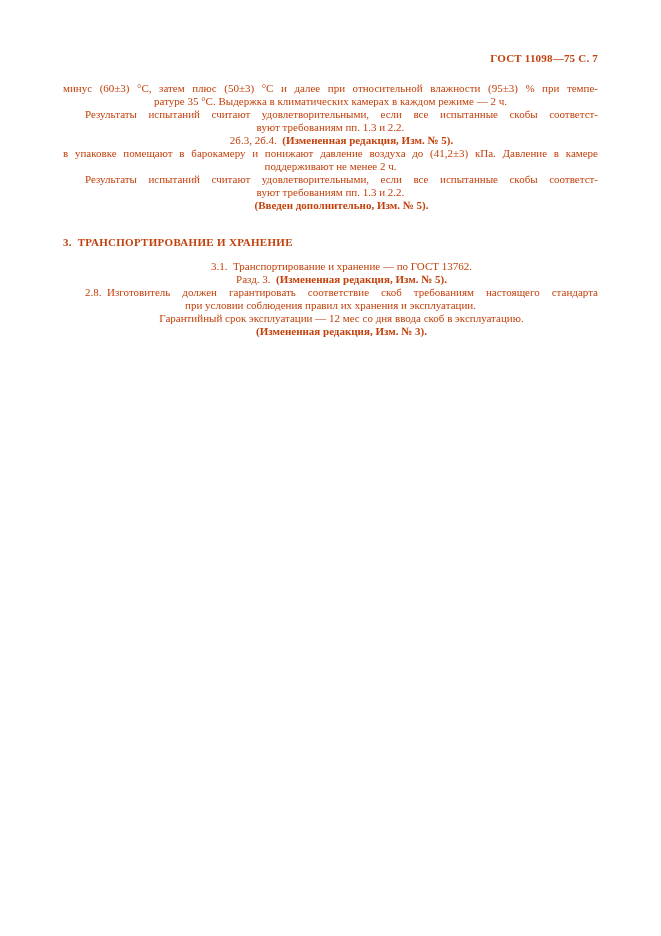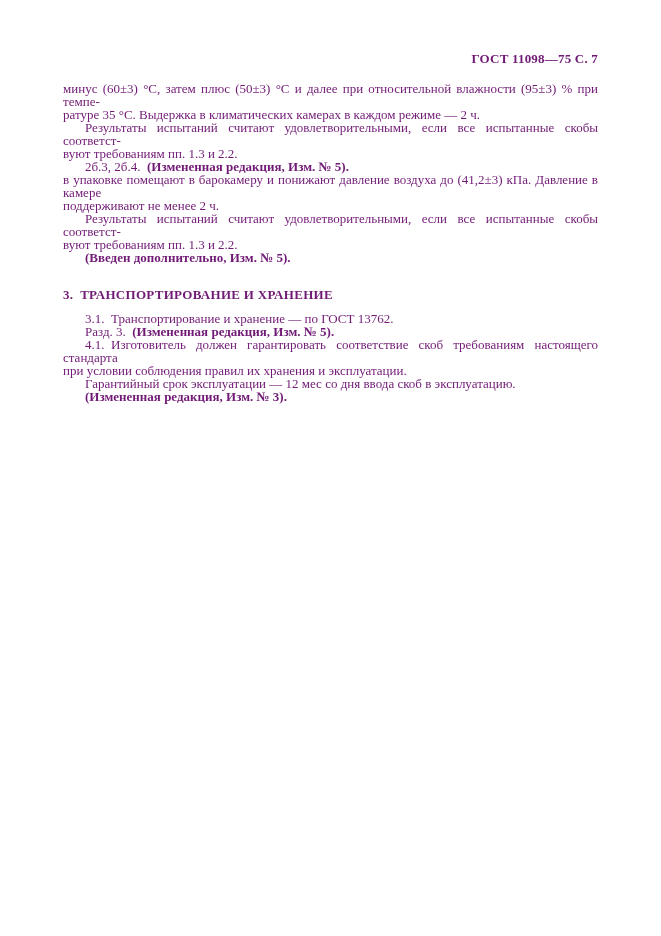--- a/index.html
+++ b/index.html
@@ -6,42 +6,43 @@
     margin: 0;
     padding: 0;
     background: #e8e8e8;
   }
   .page {
     position: relative;
     width: 661px;
     height: 936px;
     margin: 0 auto;
     background: #ffffff;
-    color: #701a75;
+    color: #c2410c;
     font-family: "Liberation Serif", "DejaVu Serif", serif;
-    font-size: 13px;
+    font-size: 11px;
     line-height: 13px;
     overflow: hidden;
     box-sizing: border-box;
   }
   .content {
     position: absolute;
     left: 63px;
     right: 63px;
     top: 52px;
   }
   .page-header {
     text-align: right;
     font-weight: bold;
     margin-bottom: 17px;
     letter-spacing: 0.2px;
     white-space: nowrap;
   }
   .doc-line {
     width: 100%;
+    text-align: center;
   }
   .doc-line.indent {
     text-indent: 22px;
   }
   .doc-line.justify {
     text-align: justify;
     text-align-last: justify;
   }
   .doc-line b {
     font-weight: bold;
@@ -66,19 +67,19 @@
         <div class="doc-line"><span>вуют требованиям пп. 1.3 и 2.2.</span></div>
         <div class="doc-line indent"><span>2б.3, 2б.4. </span><b>(Измененная редакция, Изм. № 5).</b></div>
         <div class="doc-line justify"><span>в упаковке помещают в барокамеру и понижают давление воздуха до (41,2±3) кПа. Давление в камере</span></div>
         <div class="doc-line"><span>поддерживают не менее 2 ч.</span></div>
         <div class="doc-line indent justify"><span>Результаты испытаний считают удовлетворительными, если все испытанные скобы соответст-</span></div>
         <div class="doc-line"><span>вуют требованиям пп. 1.3 и 2.2.</span></div>
         <div class="doc-line indent"><b>(Введен дополнительно, Изм. № 5).</b></div>
         <div class="doc-heading">3. ТРАНСПОРТИРОВАНИЕ И ХРАНЕНИЕ</div>
         <div class="doc-line indent"><span>3.1. Транспортирование и хранение — по ГОСТ 13762.</span></div>
         <div class="doc-line indent"><span>Разд. 3. </span><b>(Измененная редакция, Изм. № 5).</b></div>
-        <div class="doc-line indent justify"><span>4.1. Изготовитель должен гарантировать соответствие скоб требованиям настоящего стандарта</span></div>
+        <div class="doc-line indent justify"><span>2.8. Изготовитель должен гарантировать соответствие скоб требованиям настоящего стандарта</span></div>
         <div class="doc-line"><span>при условии соблюдения правил их хранения и эксплуатации.</span></div>
         <div class="doc-line indent"><span>Гарантийный срок эксплуатации — 12 мес со дня ввода скоб в эксплуатацию.</span></div>
         <div class="doc-line indent"><b>(Измененная редакция, Изм. № 3).</b></div>
       </div>
   </div>
 </div>
 
 </body></html>

